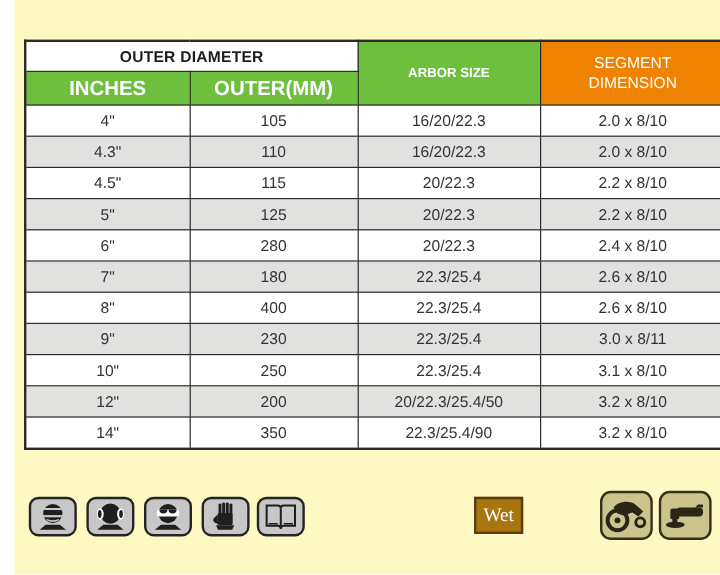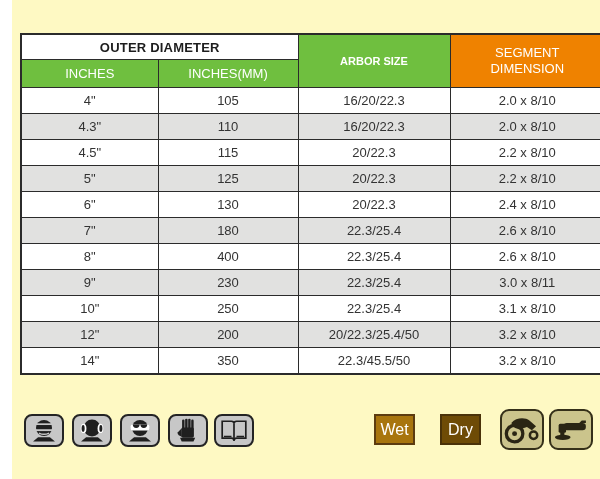--- a/index.html
+++ b/index.html
@@ -11,35 +11,35 @@
              border-collapse:collapse;table-layout:fixed;}
   table.spec col.c1{width:137px}
   table.spec col.c2{width:140px}
   table.spec col.c3{width:152px}
   table.spec col.c4{width:155px}
   table.spec th,table.spec td{border:1.5px solid #2b2b2b;text-align:center;
              vertical-align:middle;padding:0;}
   table.spec{border:2.5px solid #2b2b2b;}
   th.outer-diam{height:24px;background:#ffffff;color:#1d1d1d;
                 font-size:13px;font-weight:700;letter-spacing:.2px;}
-  th.sub{height:27px;background:#6fbf3f;color:#ffffff;font-size:13px;font-weight:400;}
+  th.sub{height:27px;background:#6fbf3f;color:#ffffff;font-size:17px;font-weight:700;}
   th.arbor{background:#6fbf3f;color:#ffffff;font-size:11px;font-weight:700;}
   th.segment{background:#ef8200;color:#ffffff;font-size:13px;font-weight:400;}
   th.segment span{display:inline-block;max-width:95px;line-height:1.25;}
   tbody td{height:25px;font-size:13px;color:#333333;background:#ffffff;}
   tbody tr:nth-child(even) td{background:#e1e1e0;}
 
   
   .safety-icon{position:absolute;top:414px;width:40px;height:33px;background:#c7c7c7;
                border:2.5px solid #242424;border-radius:8px;box-sizing:border-box;
                display:flex;align-items:center;justify-content:center;}
   .badge{position:absolute;top:414px;width:41px;height:31px;box-sizing:border-box;
          display:flex;align-items:center;justify-content:center;
          color:#ffffff;font-size:16px;font-weight:400;}
-  .badge.wet{left:362px;background:#a8750e;border:2px solid #5c3c10;}
+  .badge.wet{left:383px;background:#a8750e;border:2px solid #5c3c10;font-family:Liberation Serif, serif;}
   .badge.dry{left:428px;background:#6e4b06;border:2px solid #4a3208;}
   .tool-icon{position:absolute;top:409px;width:44px;height:41px;background:#cbc48c;
              border:2.5px solid #353019;border-radius:9px;box-sizing:border-box;
              display:flex;align-items:center;justify-content:center;}
 </style>
 </head>
 <body>
 
 <div class="page">
 
@@ -53,21 +53,21 @@
     <thead>
       <tr>
         <th class="outer-diam" colspan="2">OUTER DIAMETER</th>
         <th class="arbor" rowspan="2">ARBOR SIZE</th>
         <th class="segment" rowspan="2">
           <span>SEGMENT DIMENSION</span>
         </th>
       </tr>
       <tr>
         <th class="sub">INCHES</th>
-        <th class="sub">INCHES(MM)</th>
+        <th class="sub">OUTER(MM)</th>
       </tr>
     </thead>
     <tbody>
       <tr>
         <td>4"</td>
         <td>105</td>
         <td>16/20/22.3</td>
         <td>2.0 x 8/10</td>
       </tr>
       <tr>
@@ -83,21 +83,21 @@
         <td>2.2 x 8/10</td>
       </tr>
       <tr>
         <td>5"</td>
         <td>125</td>
         <td>20/22.3</td>
         <td>2.2 x 8/10</td>
       </tr>
       <tr>
         <td>6"</td>
-        <td>130</td>
+        <td>280</td>
         <td>20/22.3</td>
         <td>2.4 x 8/10</td>
       </tr>
       <tr>
         <td>7"</td>
         <td>180</td>
         <td>22.3/25.4</td>
         <td>2.6 x 8/10</td>
       </tr>
       <tr>
@@ -120,21 +120,21 @@
       </tr>
       <tr>
         <td>12"</td>
         <td>200</td>
         <td>20/22.3/25.4/50</td>
         <td>3.2 x 8/10</td>
       </tr>
       <tr>
         <td>14"</td>
         <td>350</td>
-        <td>22.3/45.5/50</td>
+        <td>22.3/25.4/90</td>
         <td>3.2 x 8/10</td>
       </tr>
     </tbody>
   </table>
 
   <div class="safety-icon" style="left:12px">
     <svg width="34" height="27" viewBox="0 0 40 32">
       <circle cx="20" cy="13" r="9.5" fill="#1f1f1f"></circle>
       <rect x="8" y="7.5" width="24" height="2" fill="#c7c7c7"></rect>
       <rect x="8" y="14.5" width="24" height="2.2" fill="#c7c7c7"></rect>
@@ -176,23 +176,20 @@
     <svg width="34" height="27" viewBox="0 0 40 32">
       <path d="M6,5 h11 a3,3 0 0 1 3,3 a3,3 0 0 1 3,-3 h11 v20 h-11 a3,3 0 0 0 -3,3 a3,3 0 0 0 -3,-3 h-11 z" fill="none" stroke="#1f1f1f" stroke-width="2"></path>
       <line x1="20" y1="8" x2="20" y2="28" stroke="#1f1f1f" stroke-width="2"></line>
       <path d="M8,23 h9 M23,23 h9" stroke="#1f1f1f" stroke-width="1.5"></path>
     </svg>
   </div>
 
   <div class="badge wet">
     <span>Wet</span>
   </div>
-  <div class="badge dry">
-    <span>Dry</span>
-  </div>
 
   <div class="tool-icon" style="left:488px">
     <svg width="38" height="33" viewBox="0 0 46 40">
       <circle cx="14" cy="25" r="10" fill="none" stroke="#2a2514" stroke-width="4"></circle>
       <circle cx="14" cy="25" r="3" fill="#2a2514"></circle>
       <path d="M10,12 C16,5 27,5 32,9 l8,7 -5,5 -6,-4 -9,3 -6,-2 z" fill="#2a2514"></path>
       <circle cx="37" cy="27" r="4.5" fill="none" stroke="#2a2514" stroke-width="3"></circle>
     </svg>
   </div>
   <div class="tool-icon" style="left:537px">

